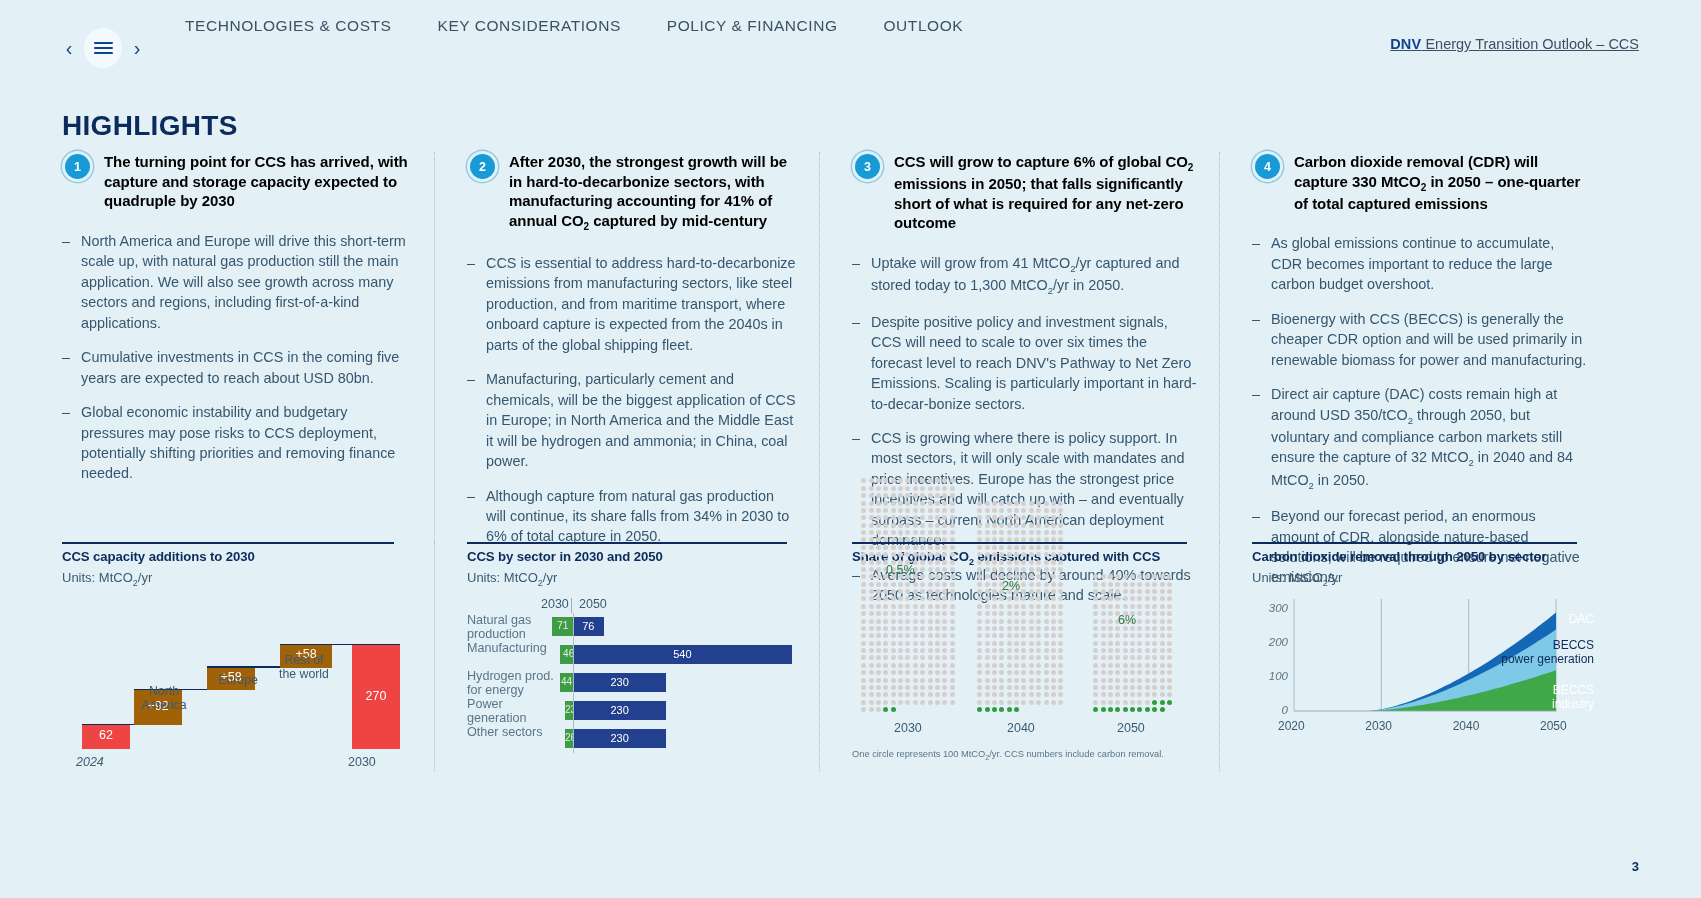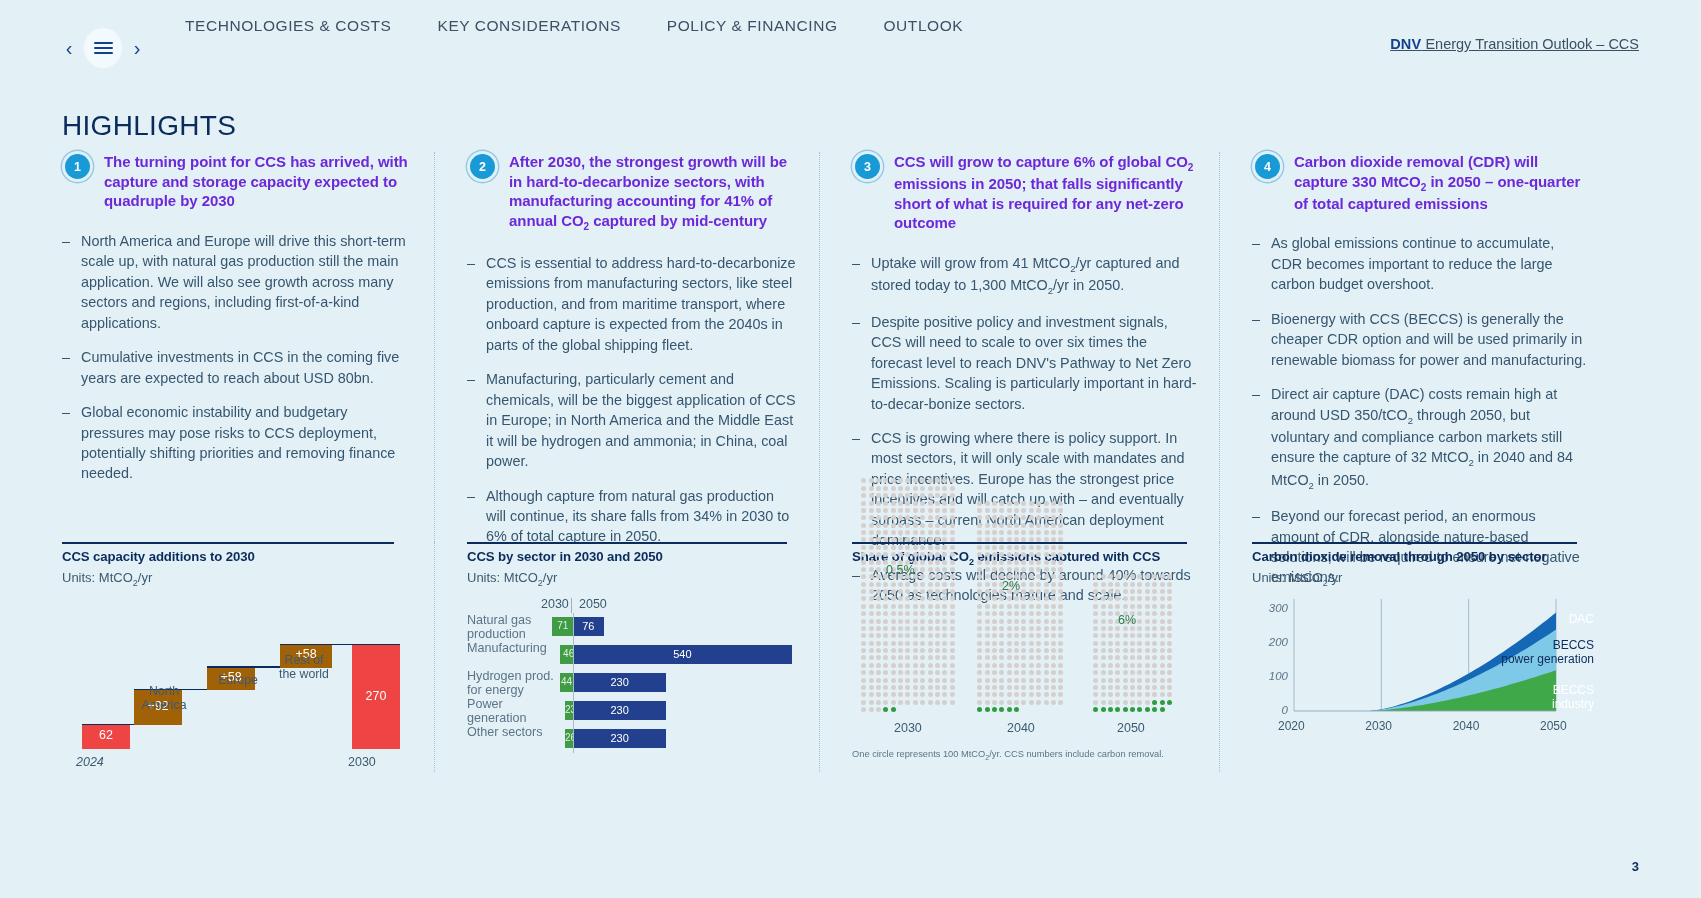--- a/index.html
+++ b/index.html
@@ -26,42 +26,42 @@
   .nav-links a {
     color:#3c4f63; font-size:15.5px; letter-spacing:.55px; text-decoration:none;
     margin-right:35px; white-space:nowrap; font-weight:400;
   }
   .brand { position:absolute; right:62px; top:36px; font-size:14.5px; color:#3c4f63; white-space:nowrap;text-decoration:underline;}
   .brand b { color:#12418c; font-weight:700; letter-spacing:.2px; }
 
   
   .page-title {
     position:absolute; left:62px; top:110px;
-    font-size:28px; font-weight:400; color:#0b2b5c; letter-spacing:.3px;
+    font-size:28px; font-weight:700; color:#0b2b5c; letter-spacing:.3px;
   }
 
   
   .cols { position:absolute; top:152px; left:62px; width:1578px; height:420px; display:flex; }
   .col { width:372px; position:relative; padding-right:22px; }
   .col + .col { padding-left:32px; border-left:1.5px dotted #9ec3d8; }
   .col:nth-child(1) { width:372px; }
   .col:nth-child(2) { width:385px; }
   .col:nth-child(3) { width:400px; }
   .col:nth-child(4) { width:390px; }
 
   .kp-head { display:flex; align-items:flex-start; gap:14px; }
   .badge {
     flex:0 0 auto; width:25px; height:25px; border-radius:50%;
     background:#189ad6; color:#fff; font-size:12.5px; font-weight:700;
     display:flex; align-items:center; justify-content:center;
     box-shadow:0 0 0 3px #e3f1f7, 0 0 0 4.4px #8fc9e6;
     margin-top:2px; margin-left:3px;
   }
   .kp-title {
-    font-size:15px; font-weight:700; line-height:1.31; color:#6d28d9;
+    font-size:15px; font-weight:700; line-height:1.31; color:#000000;
     letter-spacing:-0.05px;
   }
   .kp-title sub { font-size:10px; }
   ul.bullets { list-style:none; margin-top:20px; }
   ul.bullets li {
     position:relative; padding-left:19px; margin-bottom:14px;
     font-size:14.4px; line-height:1.42; color:#36566f; font-weight:400;
   }
   ul.bullets li::before {
     content:"–"; position:absolute; left:0; top:0; color:#36566f;

